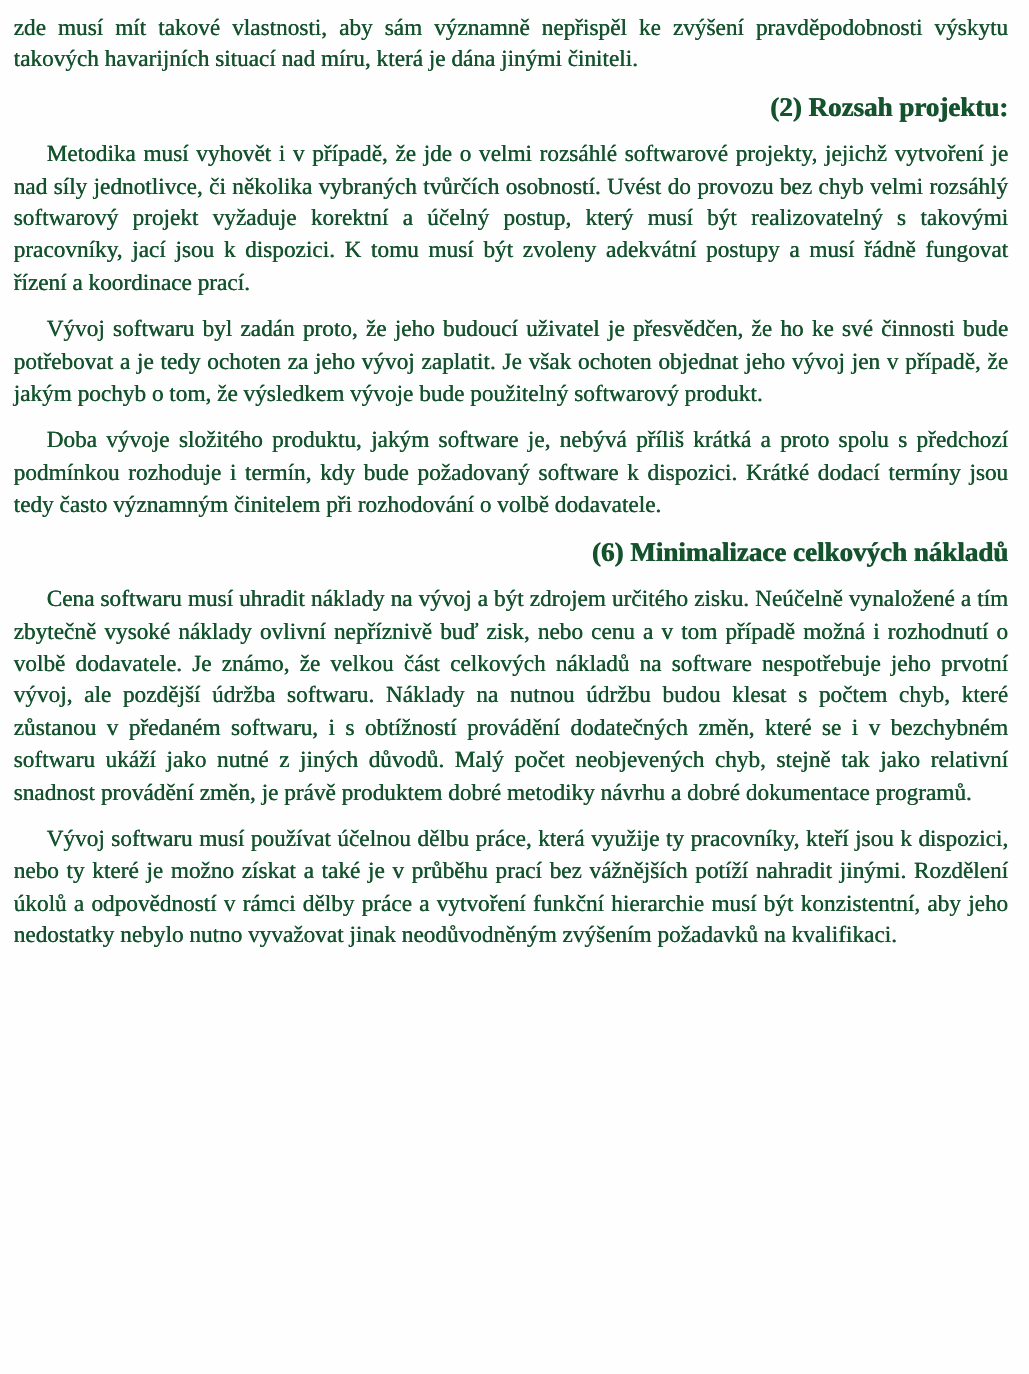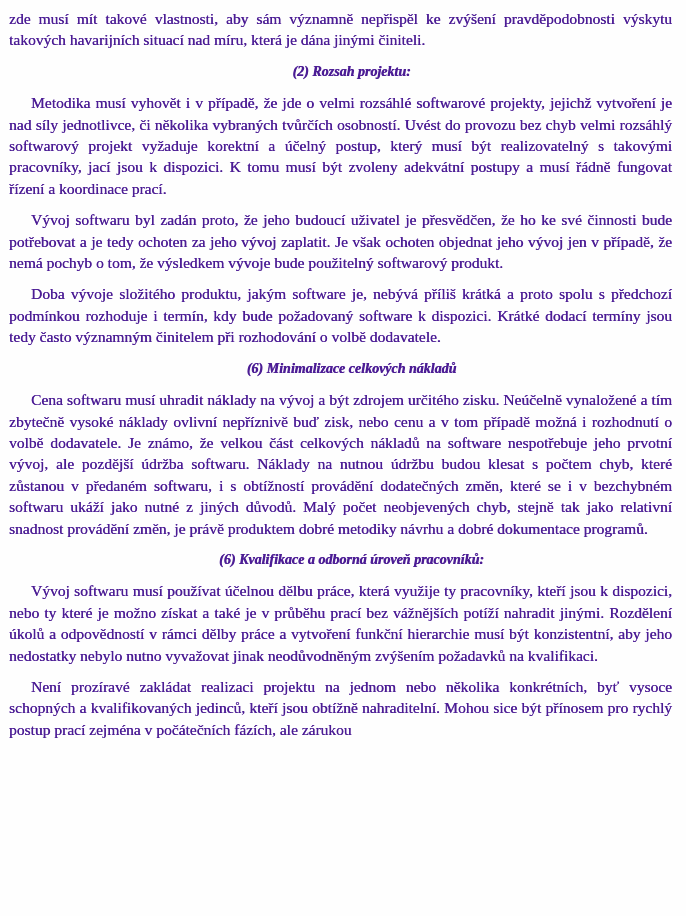--- a/index.html
+++ b/index.html
@@ -6,55 +6,52 @@
     margin: 0;
     padding: 0;
     background: #e8e8e8;
   }
   .page {
     position: relative;
     width: 686px;
     height: 916px;
     margin: 0 auto;
     background: #fefefe;
-    color: #4c1d95;
+    color: #14532d;
     font-family: "Liberation Serif", "DejaVu Serif", serif;
     font-size: 15.5px;
     line-height: 21.4px;
     overflow: hidden;
     box-sizing: border-box;
     padding: 8px 14px 0 9px;
     text-align: justify;
     
     text-shadow: 0.3px 0 0 currentColor;
   }
   .para {
     margin: 0 0 10px 0;
     text-indent: 22px;
   }
   .para.no-indent {
     text-indent: 0;
   }
   .heading {
-    font-size: 14px;
+    font-size: 18px;
     font-weight: bold;
     margin: 2px 0 10px 0;
     padding-left: 22px;
-    text-align: center;
+    text-align: right;
     text-shadow: 0.5px 0 0 currentColor;
-    font-style: italic;
   }
 </style>
 </head>
 <body>
 
 <div class="page">
   <p class="para no-indent">zde musí mít takové vlastnosti, aby sám významně nepřispěl ke zvýšení pravděpodobnosti výskytu takových havarijních situací nad míru, která je dána jinými činiteli.</p>
   <h3 class="heading">(2) Rozsah projektu:</h3>
   <p class="para">Metodika musí vyhovět i v případě, že jde o velmi rozsáhlé softwarové projekty, jejichž vytvoření je nad síly jednotlivce, či několika vybraných tvůrčích osobností. Uvést do provozu bez chyb velmi rozsáhlý softwarový projekt vyžaduje korektní a účelný postup, který musí být realizovatelný s takovými pracovníky, jací jsou k dispozici. K tomu musí být zvoleny adekvátní postupy a musí řádně fungovat řízení a koordinace prací.</p>
-  <p class="para">Vývoj softwaru byl zadán proto, že jeho budoucí uživatel je přesvědčen, že ho ke své činnosti bude potřebovat a je tedy ochoten za jeho vývoj zaplatit. Je však ochoten objednat jeho vývoj jen v případě, že nemá pochyb o tom, že výsledkem vývoje bude použitelný softwarový produkt.</p>
+  <p class="para">Vývoj softwaru byl zadán proto, že jeho budoucí uživatel je přesvědčen, že ho ke své činnosti bude potřebovat a je tedy ochoten za jeho vývoj zaplatit. Je však ochoten objednat jeho vývoj jen v případě, že jakým pochyb o tom, že výsledkem vývoje bude použitelný softwarový produkt.</p>
   <p class="para">Doba vývoje složitého produktu, jakým software je, nebývá příliš krátká a proto spolu s předchozí podmínkou rozhoduje i termín, kdy bude požadovaný software k dispozici. Krátké dodací termíny jsou tedy často významným činitelem při rozhodování o volbě dodavatele.</p>
   <h3 class="heading">(6) Minimalizace celkových nákladů</h3>
   <p class="para">Cena softwaru musí uhradit náklady na vývoj a být zdrojem určitého zisku. Neúčelně vynaložené a tím zbytečně vysoké náklady ovlivní nepříznivě buď zisk, nebo cenu a v tom případě možná i rozhodnutí o volbě dodavatele. Je známo, že velkou část celkových nákladů na software nespotřebuje jeho prvotní vývoj, ale pozdější údržba softwaru. Náklady na nutnou údržbu budou klesat s počtem chyb, které zůstanou v předaném softwaru, i s obtížností provádění dodatečných změn, které se i v bezchybném softwaru ukáží jako nutné z jiných důvodů. Malý počet neobjevených chyb, stejně tak jako relativní snadnost provádění změn, je právě produktem dobré metodiky návrhu a dobré dokumentace programů.</p>
-  <h3 class="heading">(6) Kvalifikace a odborná úroveň pracovníků:</h3>
   <p class="para">Vývoj softwaru musí používat účelnou dělbu práce, která využije ty pracovníky, kteří jsou k dispozici, nebo ty které je možno získat a také je v průběhu prací bez vážnějších potíží nahradit jinými. Rozdělení úkolů a odpovědností v rámci dělby práce a vytvoření funkční hierarchie musí být konzistentní, aby jeho nedostatky nebylo nutno vyvažovat jinak neodůvodněným zvýšením požadavků na kvalifikaci.</p>
-  <p class="para">Není prozíravé zakládat realizaci projektu na jednom nebo několika konkrétních, byť vysoce schopných a kvalifikovaných jedinců, kteří jsou obtížně nahraditelní. Mohou sice být přínosem pro rychlý postup prací zejména v počátečních fázích, ale zárukou</p>
 </div>
 
 </body></html>

